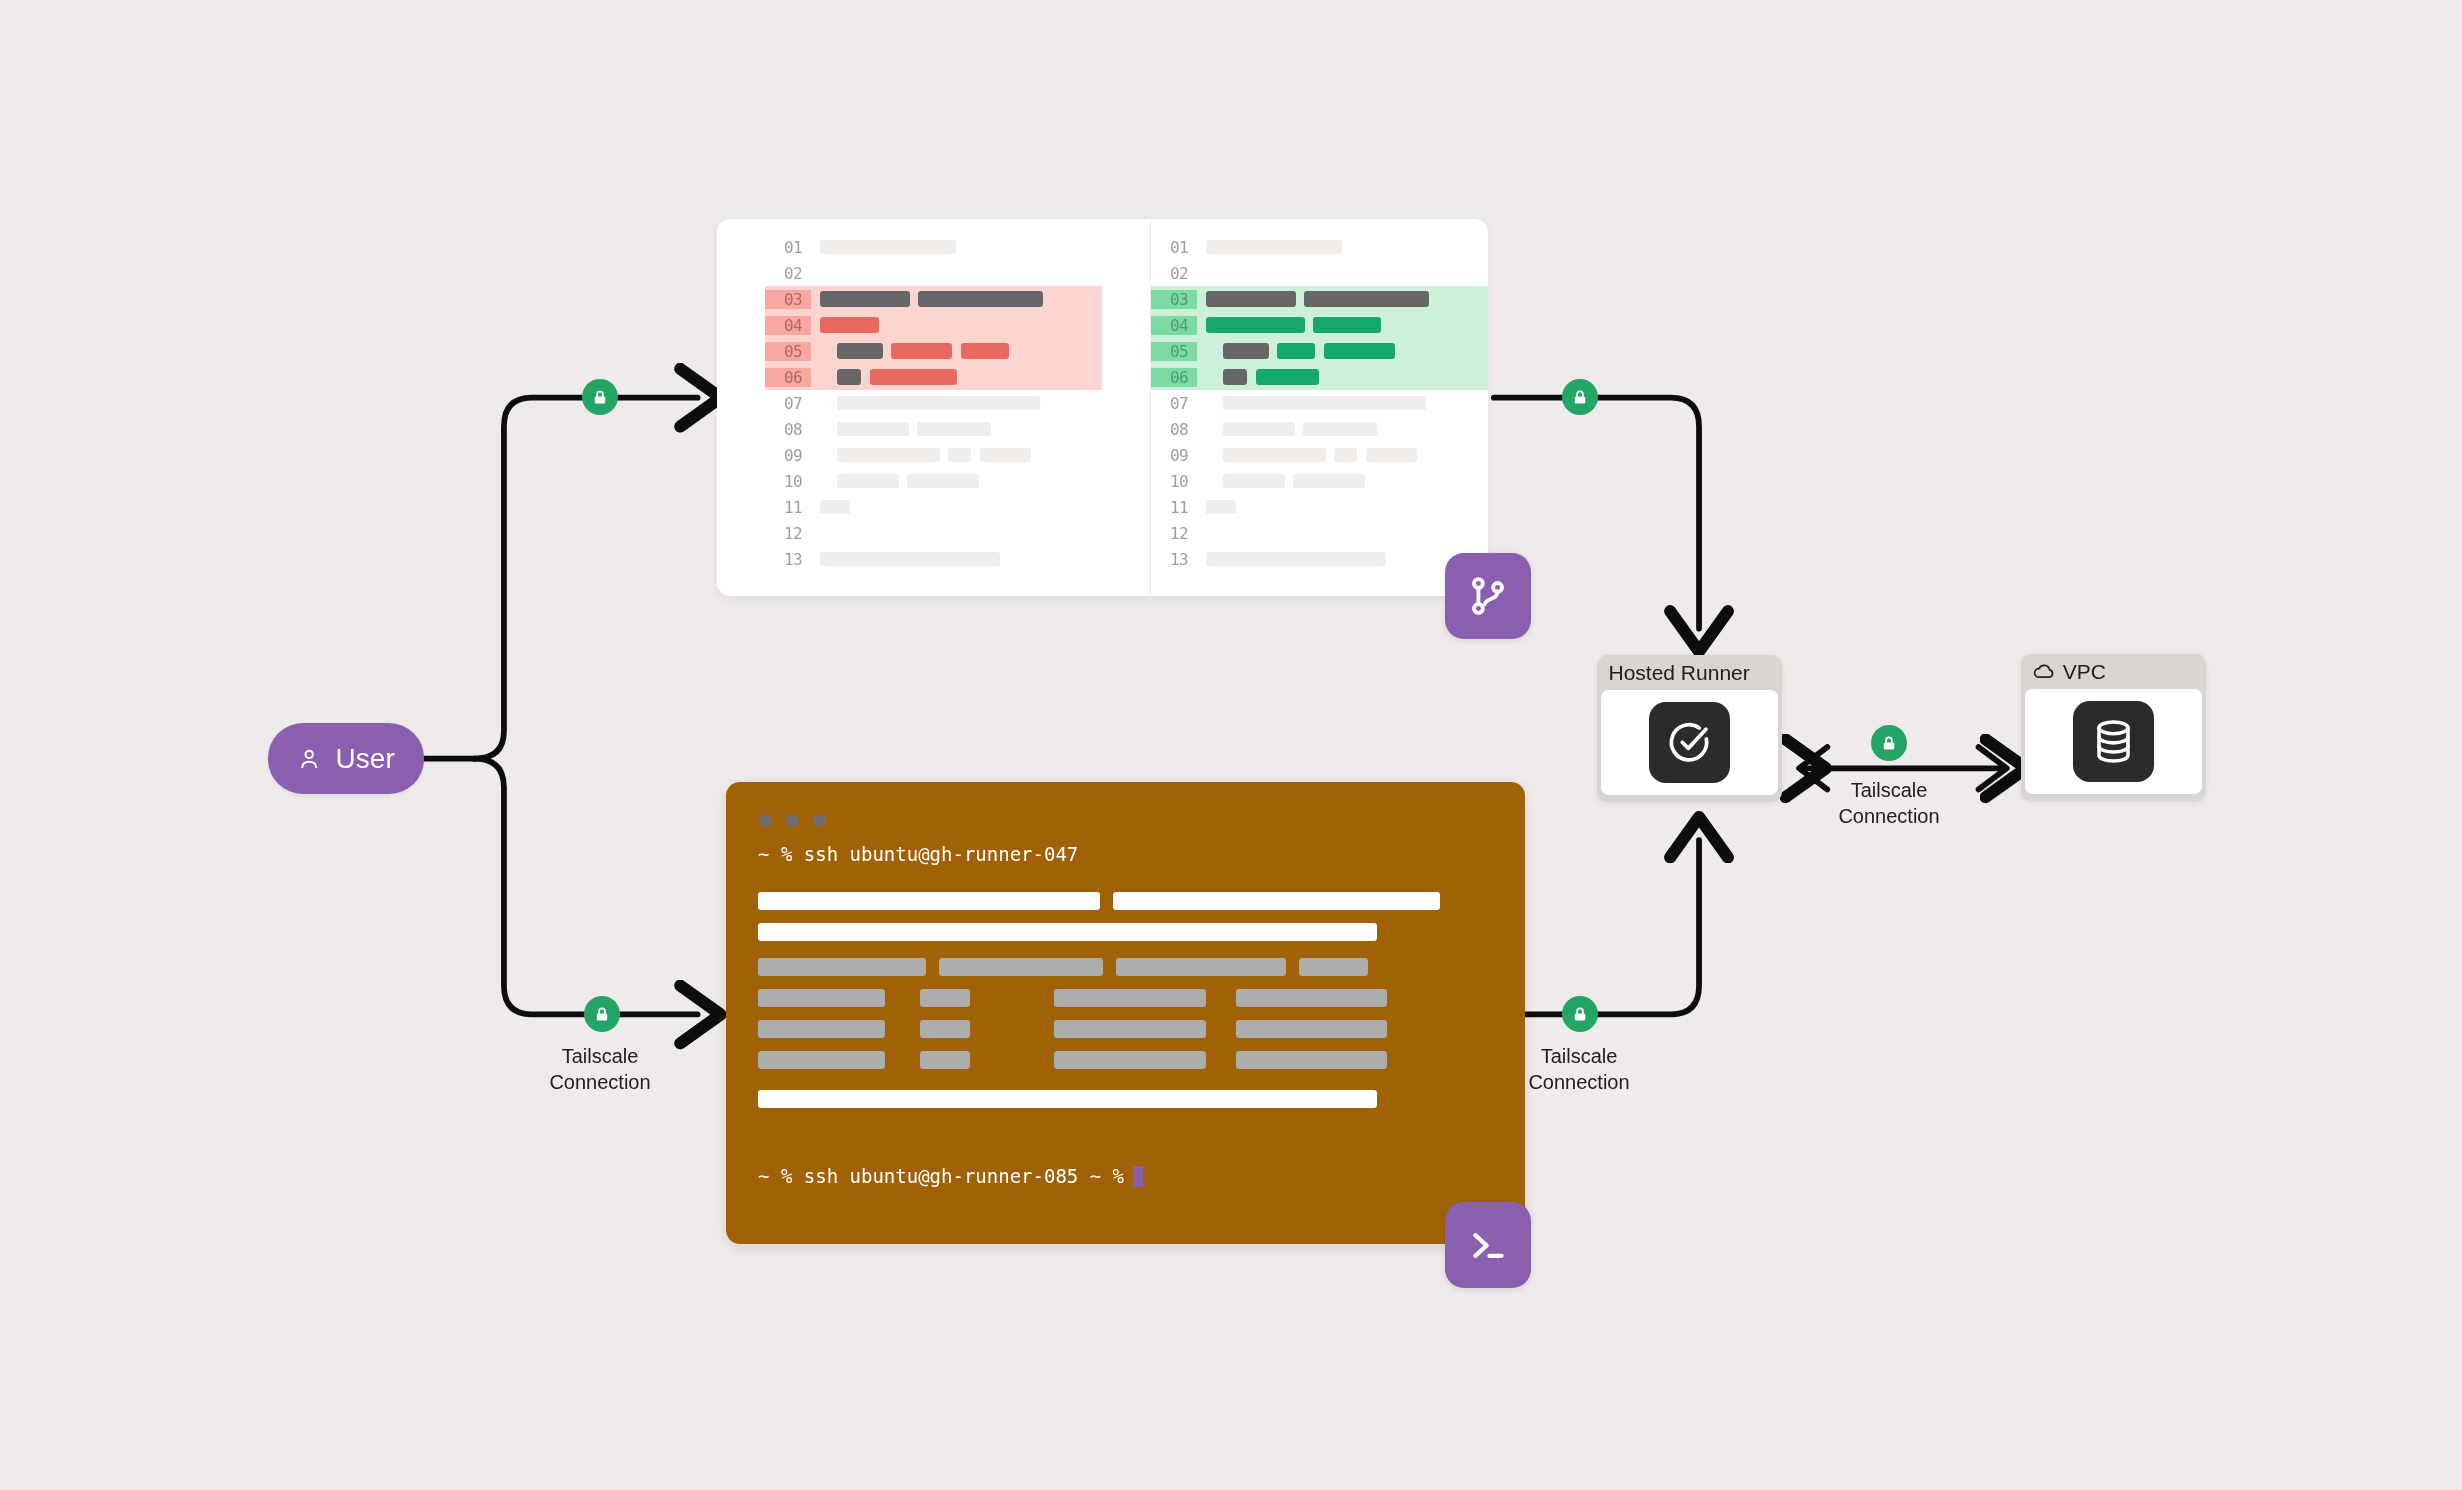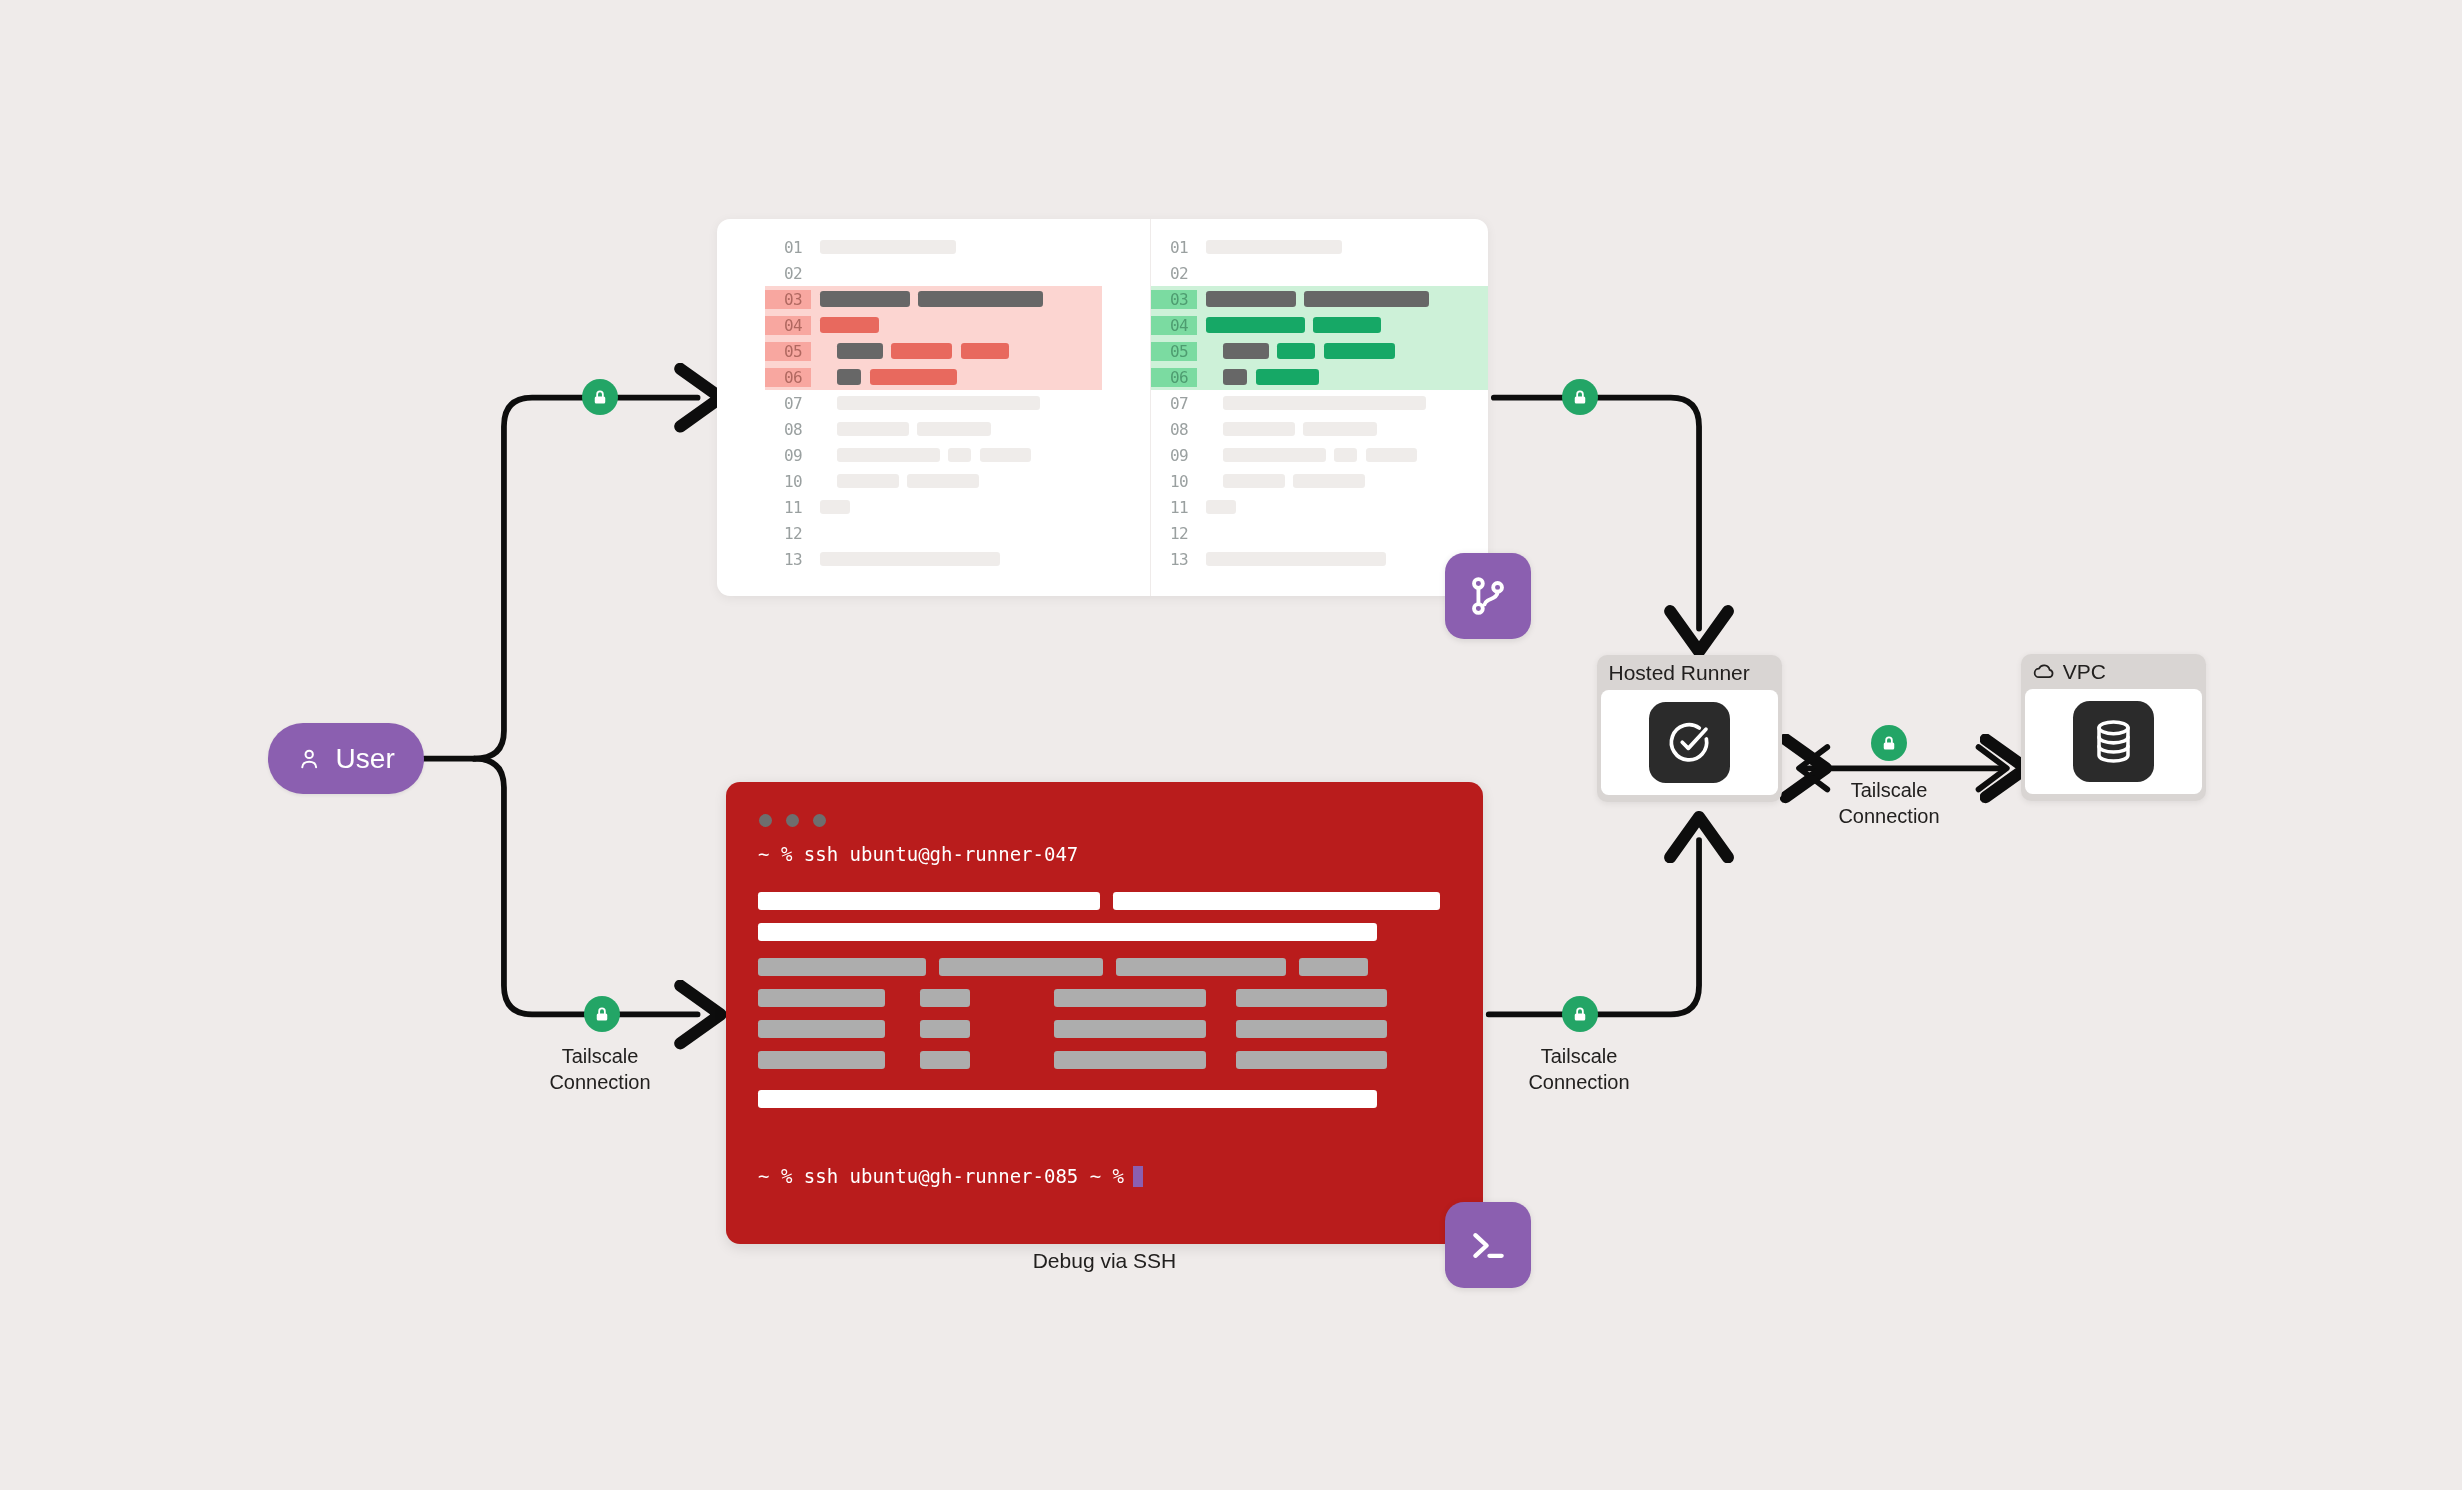--- a/index.html
+++ b/index.html
@@ -48,22 +48,23 @@
   .row.del .gut{background:#F8A7A0;color:#B06860;}
   .row.add{background:#CDF1D8;}
   .row.add .gut{background:#7BDBA1;color:#4E9C70;}
   .tok.dark{background:#676767;height:16px;}
   .tok.red{background:#E8695E;height:16px;}
   .tok.green{background:#16A866;height:16px;}
 
   
   .term{
     position:absolute;left:726px;top:782px;width:757px;height:462px;
-    background:#b91c1c;border-radius:14px;overflow:hidden;
+    background:#a16207;border-radius:14px;overflow:hidden;
     box-shadow:0 3.8px 13px rgba(0,0,0,.10);
+    padding-left:42px;
   }
   .term-dots{position:absolute;left:33px;top:32px;display:flex;gap:14px;}
   .term-dots i{width:13px;height:13px;border-radius:50%;background:#6E6E6E;display:block;}
   .term-line{
     position:absolute;left:32px;color:#FFFFFF;
     font-family:"DejaVu Sans Mono","Liberation Mono",monospace;
     font-size:19px;white-space:nowrap;
   }
   .t-top{top:61px;}
   .t-bot{top:383px;}
@@ -400,21 +401,20 @@
       <div class="tbrow" style="margin-top:20.5px">
         <span class="tbar w" style="width:619px"></span>
       </div>
     </div>
 
     <div class="term-line t-bot">
       <span>~ % ssh ubuntu@gh-runner-085 ~ %</span><span class="caret"></span>
     </div>
   </div>
 
-  <div class="term-cap">Debug via SSH</div>
 
   <div class="badge" id="badge-term">
     <svg width="45" height="45" viewBox="0 0 24 24" fill="none" stroke="#fff" stroke-width="2.3" stroke-linecap="round" stroke-linejoin="round">
       <path d="M5 6.5L11 12L5 17.5"></path>
         <path d="M12.5 17.5H19"></path>
     </svg>
   </div>
 
   <div class="node" id="node-vpc">
     <div class="hdr">

